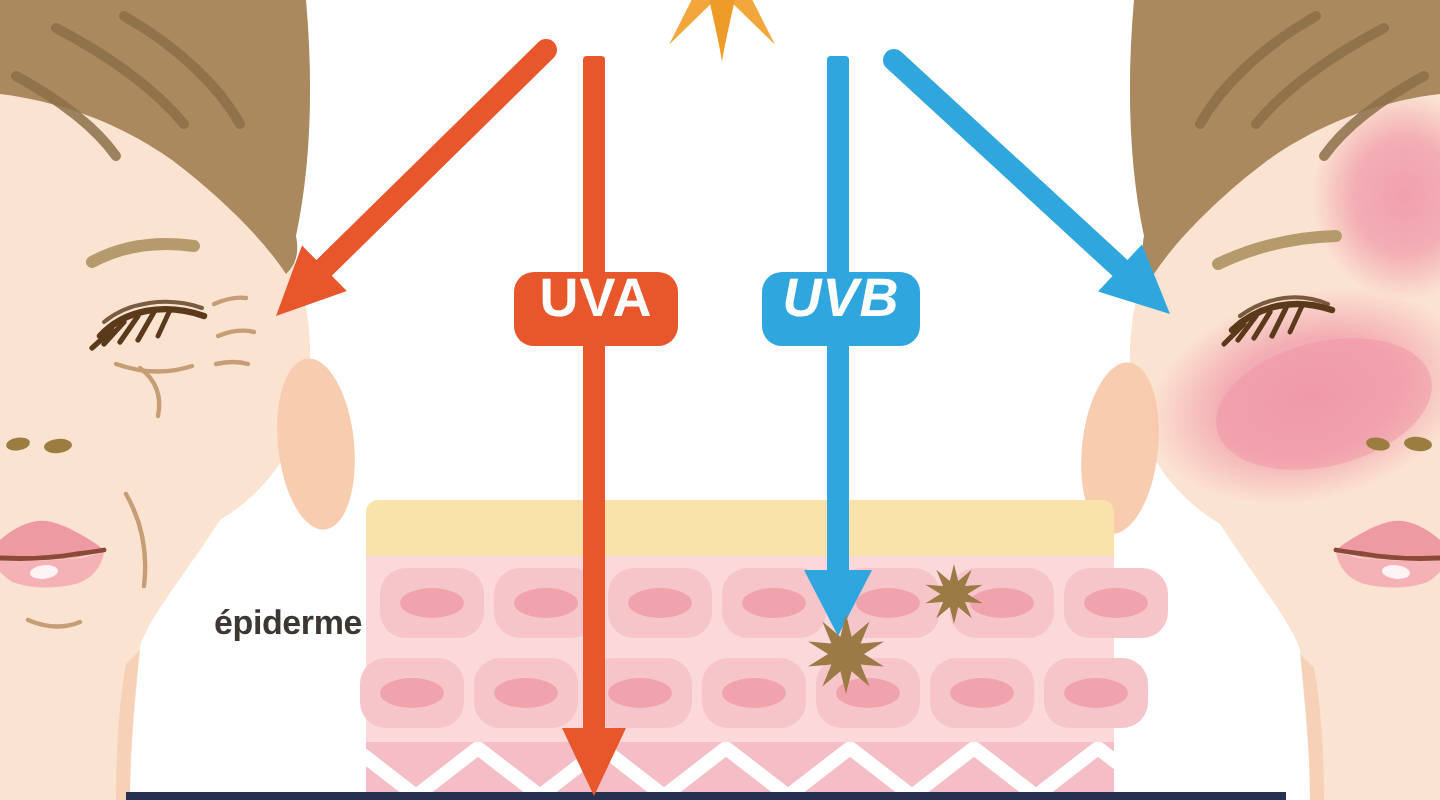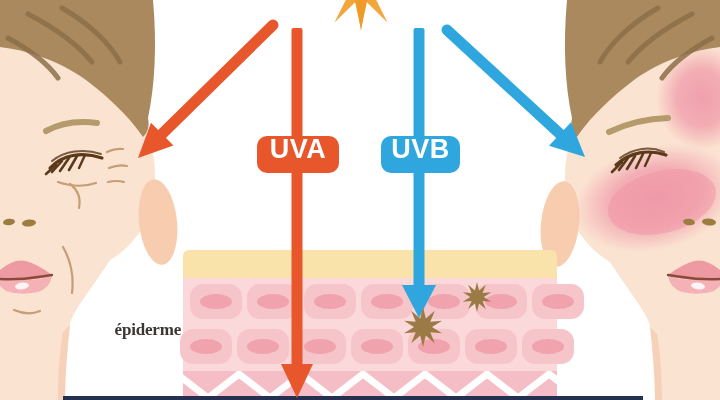--- a/index.html
+++ b/index.html
@@ -20,28 +20,28 @@
   .nucleus-fill{fill:var(--nucleus-pink,#f0a2ad);}
   .dermis-fill{fill:var(--dermis-pink,#f5bdc5);}
   .damage-fill{fill:var(--damage-brown,#9c7a46);}
   
   .badge{
     position:absolute;top:116px;height:37px;border-radius:10px;
     display:flex;align-items:flex-start;justify-content:center;
     color:#ffffff;font-weight:700;font-size:27px;letter-spacing:.5px;line-height:1;margin-top:20px;
   }
   .uva-badge{left:257px;width:82px;background:var(--uva-orange,#e8562c);}
-  .uvb-badge{left:381px;width:79px;background:var(--uvb-blue,#2fa7de);}
+  .uvb-badge{left:381px;width:79px;background:var(--uvb-blue,#2fa7de);font-style:italic;}
   .layer-label{
     position:absolute;right:539px;text-align:right;
     color:var(--label-text,#3c3732);font-weight:700;font-size:17px;line-height:17px;
     letter-spacing:-.2px;white-space:nowrap;
   }
   .label-couche{top:247px;}
-  .label-epiderme{top:321px;font-family:Liberation Serif, serif;}
+  .label-epiderme{top:303px;}
 </style>
 </head>
 <body>
 
 <div class="canvas">
 
   <svg width="720" height="400" viewBox="0 0 720 400">
     <defs>
       <g id="cell">
         <rect x="0" y="0" width="52" height="35" rx="13" class="cell-fill"></rect>

